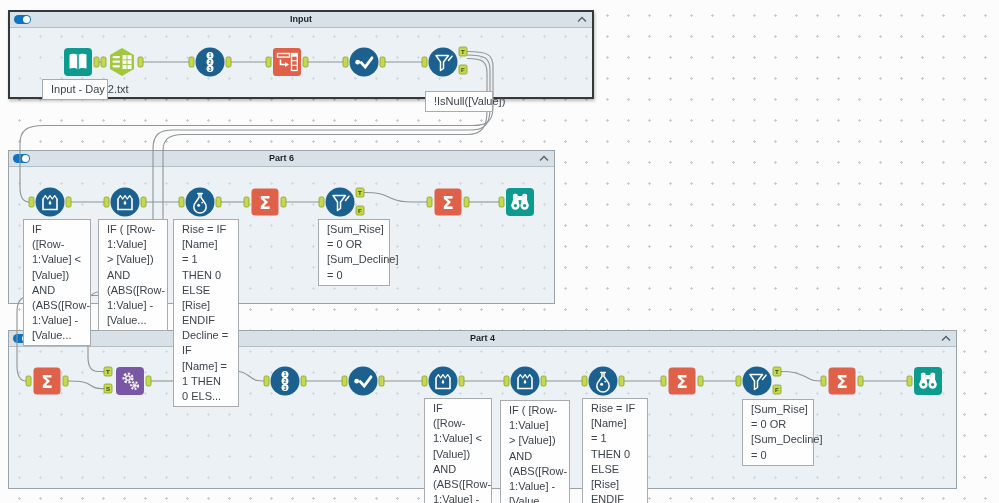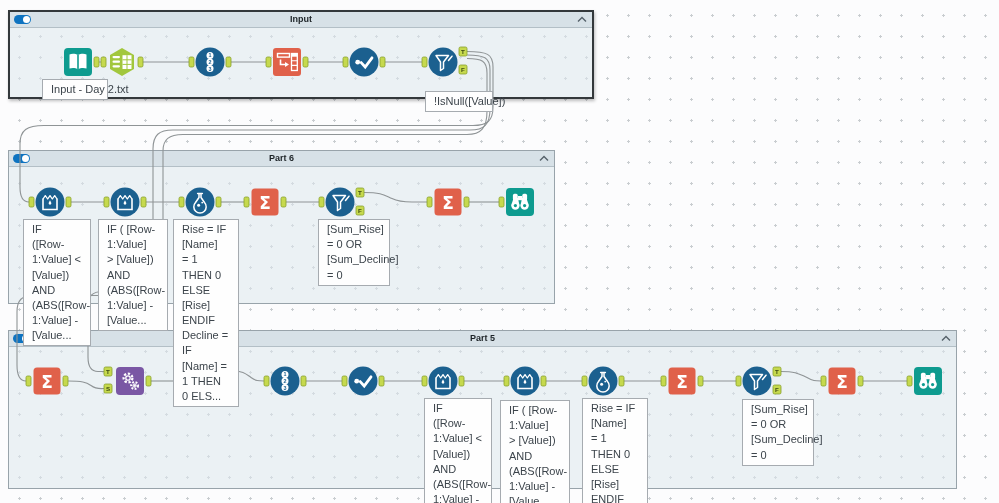--- a/index.html
+++ b/index.html
@@ -54,21 +54,21 @@
           <polyline points="1,5.5 5,1.5 9,5.5" fill="none" stroke="#55606a" stroke-width="1.4"></polyline>
         </svg>
     </div>
   </div>
 
   <div class="group" style="left:8px;top:330px;width:949px;height:159px;">
     <div class="group-header">
       <div class="toggle">
           <div class="knob"></div>
         </div>
-      <div class="group-title">Part 5</div>
+      <div class="group-title">Part 4</div>
       <svg class="collapse" viewBox="0 0 10 7">
           <polyline points="1,5.5 5,1.5 9,5.5" fill="none" stroke="#55606a" stroke-width="1.4"></polyline>
         </svg>
     </div>
   </div>
 
   <svg class="wires" width="999" height="503" viewBox="0 0 999 503">
     <defs>
       <symbol id="sym-book" viewBox="0 0 30 30">
         <rect x="1" y="1" width="28" height="28" rx="4" fill="#0e9b8f"></rect>

